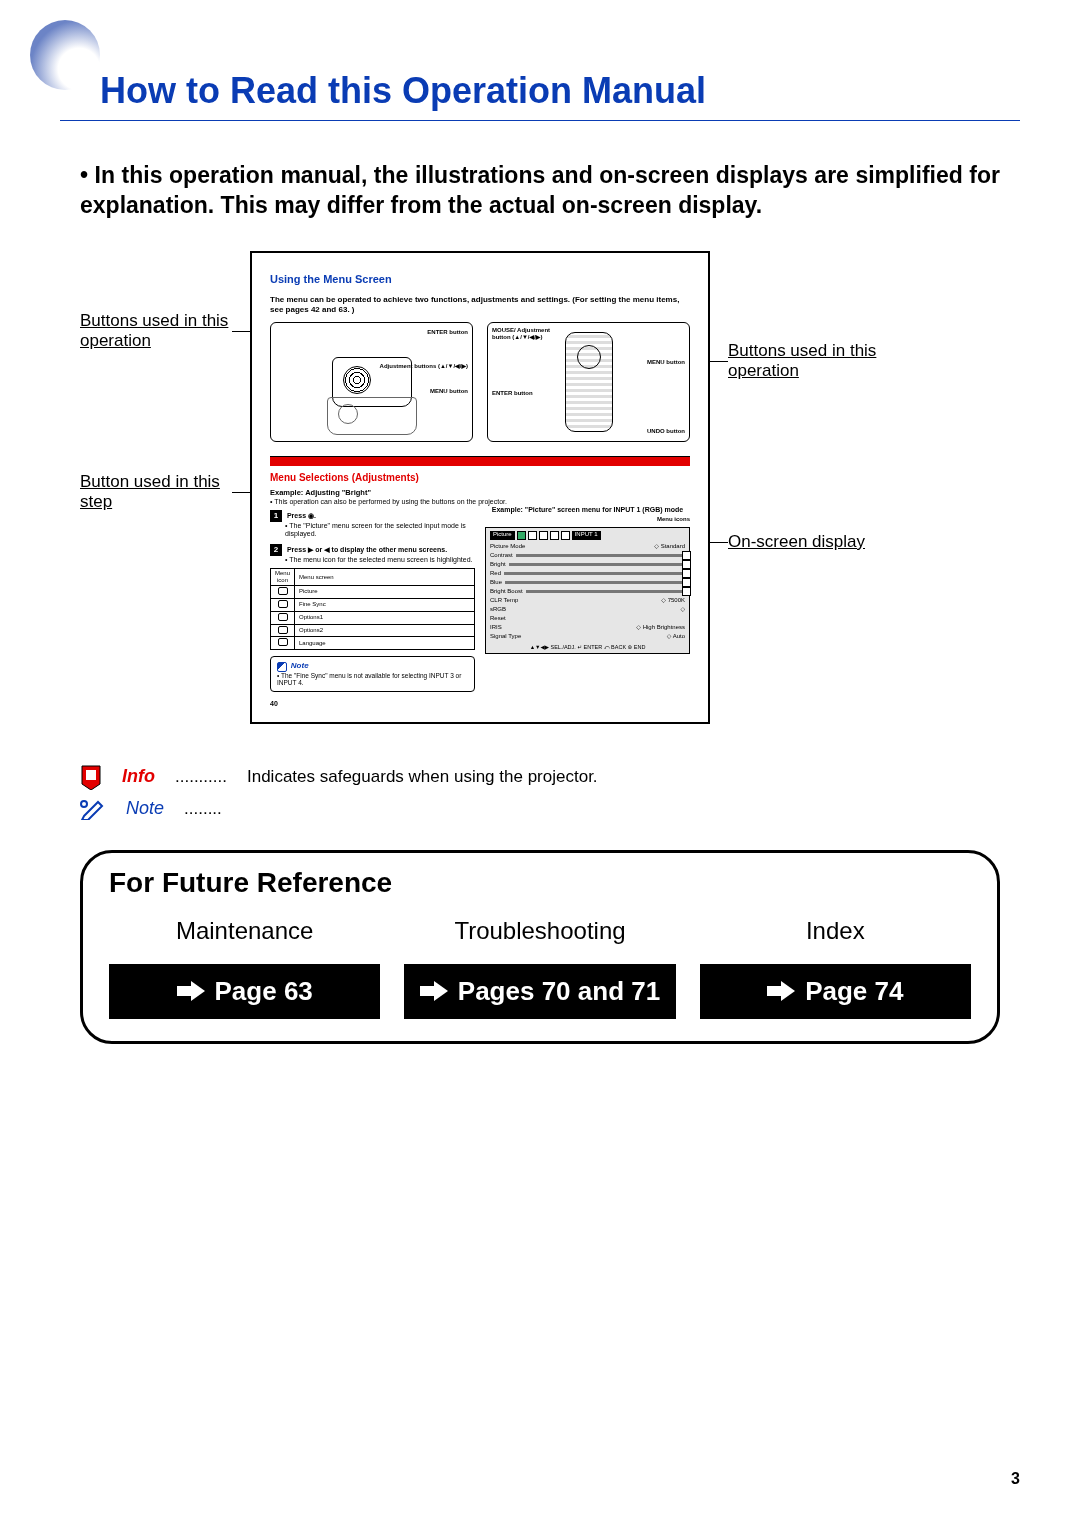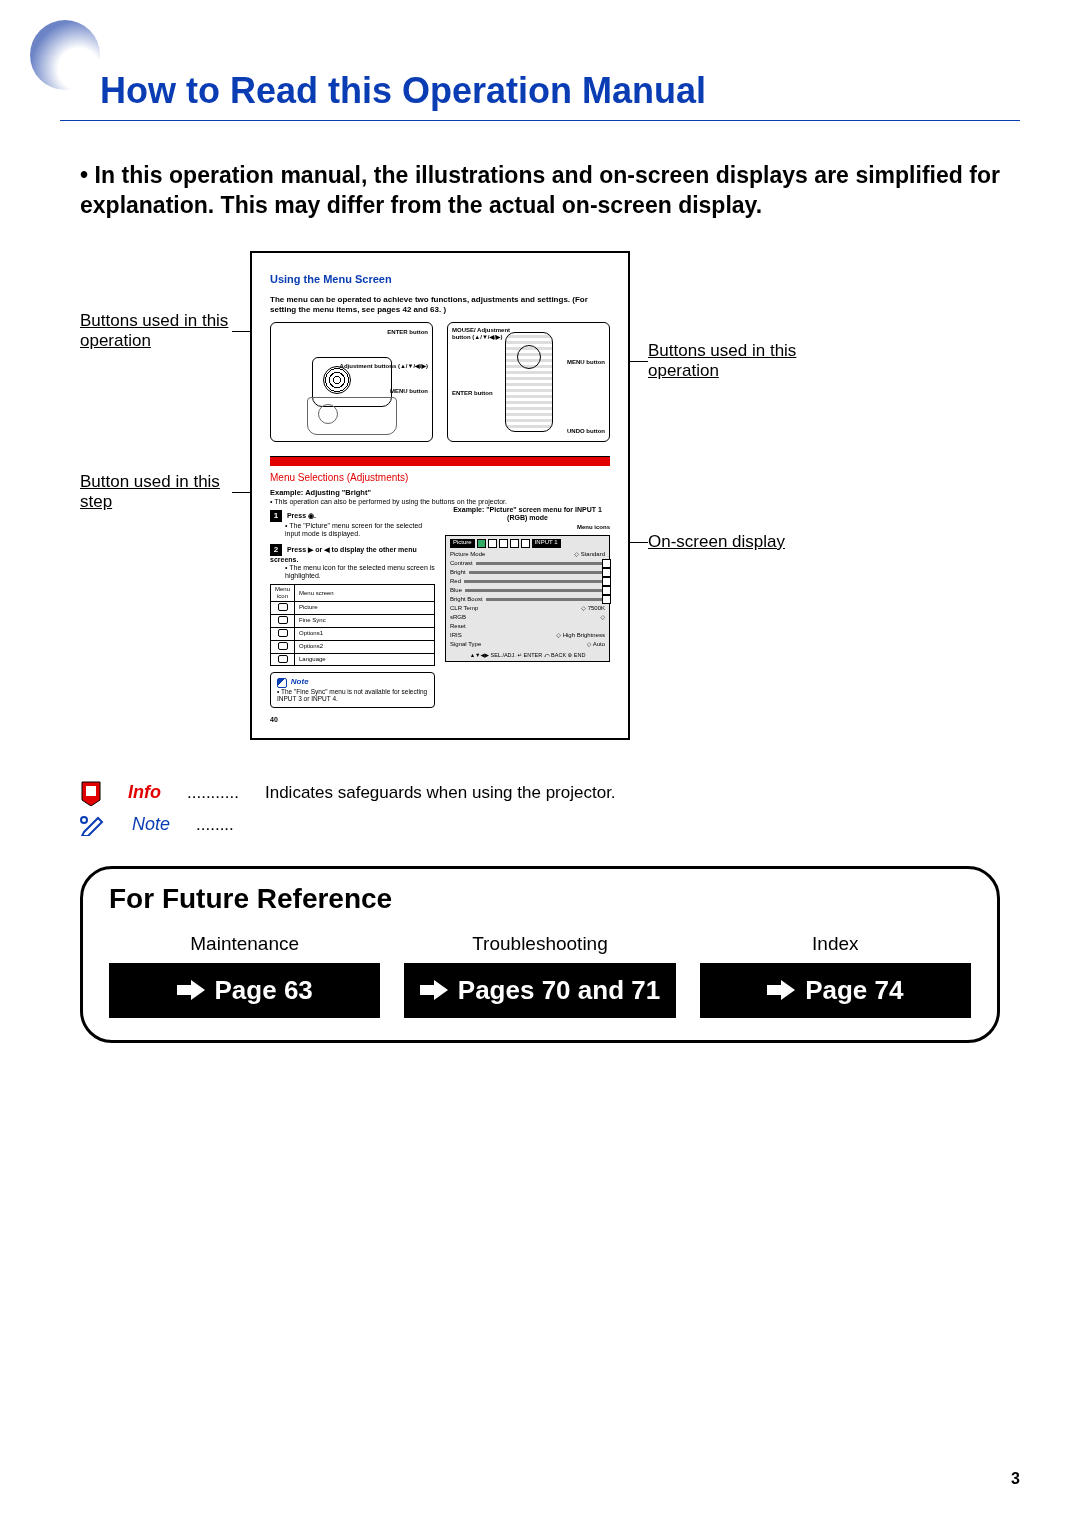--- a/index.html
+++ b/index.html
@@ -67,21 +67,21 @@
     background: #000;
   }
   .side-labels.left .side-label::after { right: -18px; }
   .side-labels.right .side-label::after { left: -18px; }
   .side-labels.right { text-align: left; padding-left: 18px; }
   .side-labels.left { text-align: left; padding-right: 18px; }
 
   .example-page {
     border: 2px solid #000;
     background: #fff;
-    width: 380px;
+    width: 460px;
     padding: 20px 18px 14px 18px;
     font-size: 9px;
     line-height: 1.15;
   }
   .ex-title { color: #0a3cb4; font-weight: bold; font-size: 11px; margin-bottom: 10px; }
   .ex-para { font-weight: bold; font-size: 8px; margin-bottom: 8px; }
   .ex-row { display: flex; gap: 14px; margin-bottom: 14px; }
   .ex-panel {
     border: 1px solid #000;
     border-radius: 6px;
@@ -128,21 +128,21 @@
     border:1px solid #666; border-radius:4px 4px 10px 10px;
     margin: 6px auto 0 auto;
     position: relative;
   }
   .proj-small::before{
     content:""; position:absolute; left:10px; top:6px;
     width:18px; height:18px; border:1px solid #666; border-radius:50%;
   }
 
   .red-bar { height: 10px; background: #e20000; margin: 10px 0 6px 0; border-top:1px solid #000;}
-  .red-heading { color: #e20000; font-weight: normal; font-size: 10px; margin-bottom: 6px; }
+  .red-heading { color: #e20000; font-weight: bold; font-size: 10px; margin-bottom: 6px; }
 
   .ex-lower { display:flex; gap:10px; }
   .ex-steps { flex: 1; font-size: 7px; }
   .ex-osd { flex: 1; font-size: 7px; }
   .step-num {
     display:inline-block; width:12px; height:12px;
     background:#000; color:#fff; text-align:center; line-height:12px; font-size:8px; font-weight:bold;
     margin-right:3px;
   }
   .menu-table {
@@ -169,21 +169,21 @@
   .note-box { border:1px solid #000; border-radius:4px; padding:4px 6px; margin-top:6px; font-size:6.5px;}
   .note-label { color:#0a3cb4; font-weight:bold; font-style:italic; font-size:8px;}
   .pen-icon-sm{
     display:inline-block; width:10px; height:10px; vertical-align:middle; margin-right:2px;
     background: linear-gradient(135deg,#0a3cb4 0 40%, transparent 40%);
     border:1px solid #0a3cb4; border-radius:2px;
   }
   .ex-pagenum { font-size:7px; font-weight:bold; margin-top:8px;}
 
   .info-row {
-    display:flex; align-items:center; gap:26px; font-size:17px;
+    display:flex; align-items:center; gap:20px; font-size:17px;
     margin: 0 20px 8px 20px;
   }
   .info-marker {
     width:22px; height:26px; position:relative;
     display:inline-block;
   }
   .info-marker svg { width:100%; height:100%; }
   .info-label { color:#e20000; font-weight:bold; font-style:italic; font-size:18px;}
   .dots { color:#000; }
 
@@ -192,21 +192,21 @@
 
   .future-box {
     border: 3px solid #000;
     border-radius: 32px;
     margin: 30px 20px 0 20px;
     padding: 14px 26px 22px 26px;
   }
   .future-title { font-size: 28px; font-weight: bold; margin-bottom: 18px;}
   .future-grid { display:flex; justify-content:space-between; gap:24px;}
   .future-col { flex:1; text-align:center;}
-  .future-label { font-size:19px; margin-bottom:8px;}
+  .future-label { font-size:24px; margin-bottom:19px;}
   .future-btn {
     background:#000; color:#fff; font-weight:bold; font-size:26px;
     padding:12px 8px; display:flex; align-items:center; justify-content:center; gap:8px;
   }
   .future-arrow {
     width:30px; height:20px; display:inline-block; position:relative;
   }
   .future-arrow::before{
     content:""; position:absolute; left:0; top:5px; width:16px; height:10px; background:#fff;
   }

